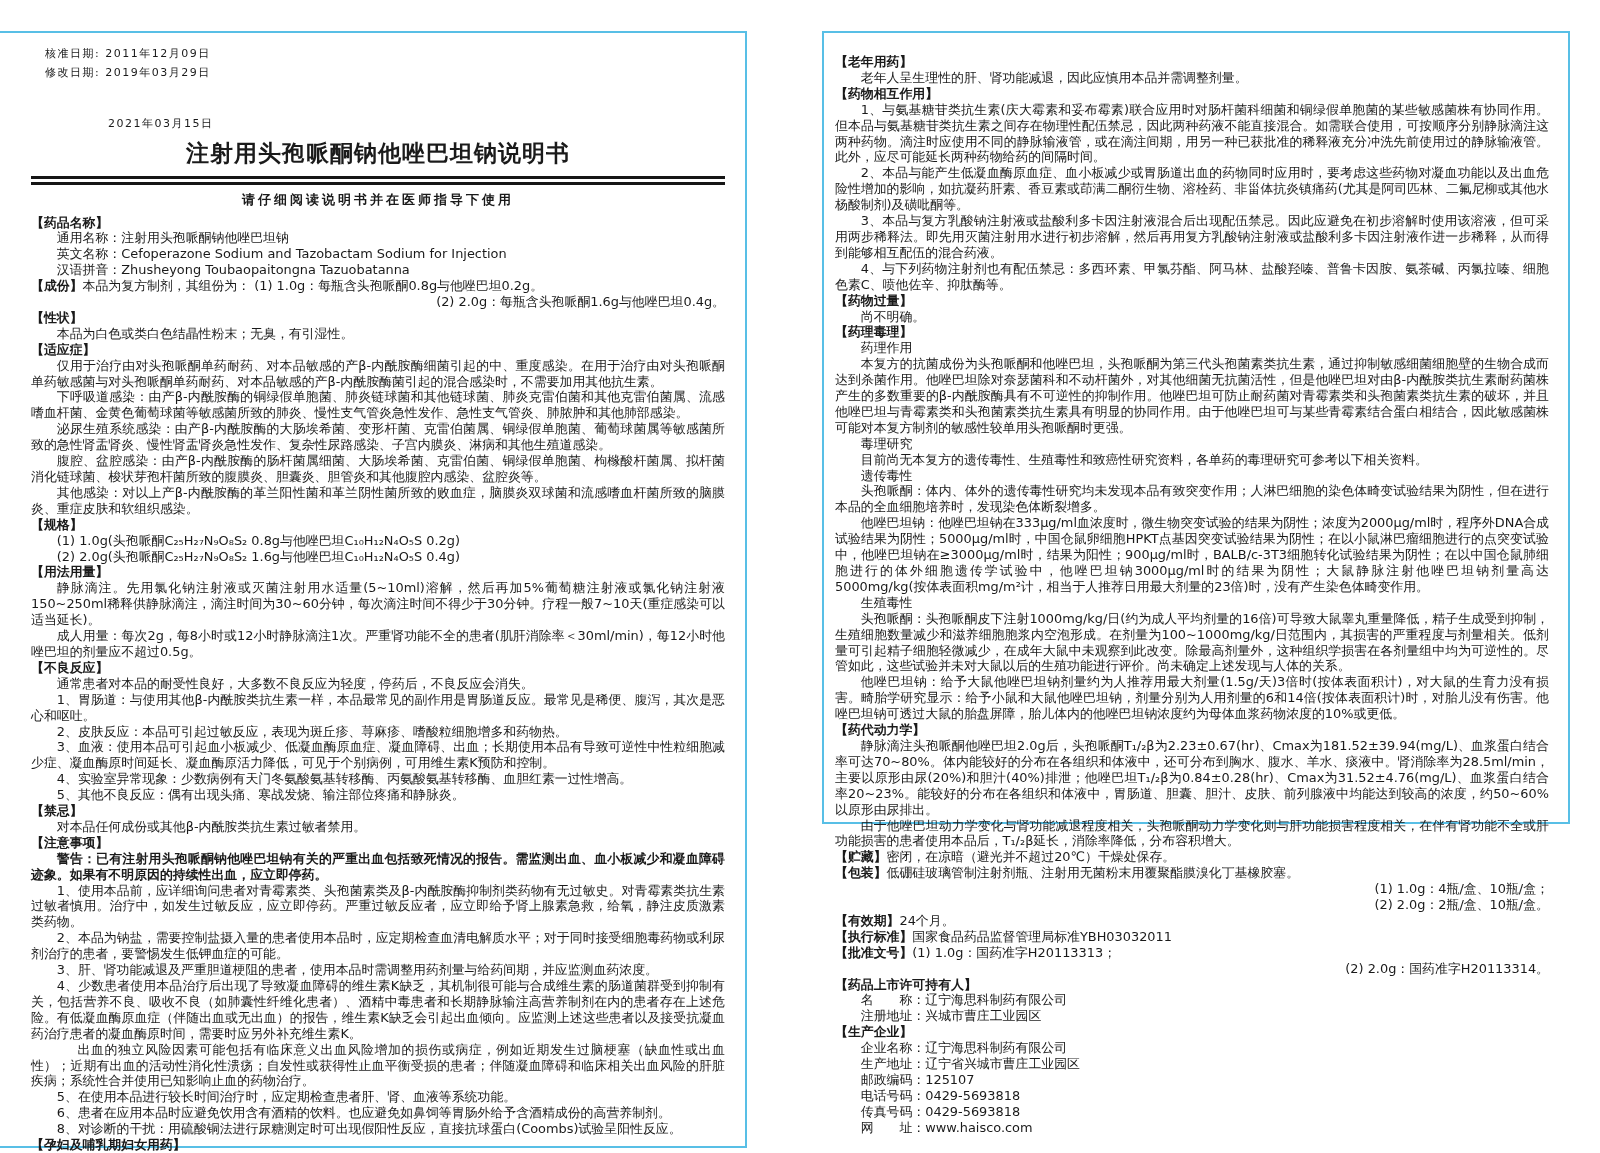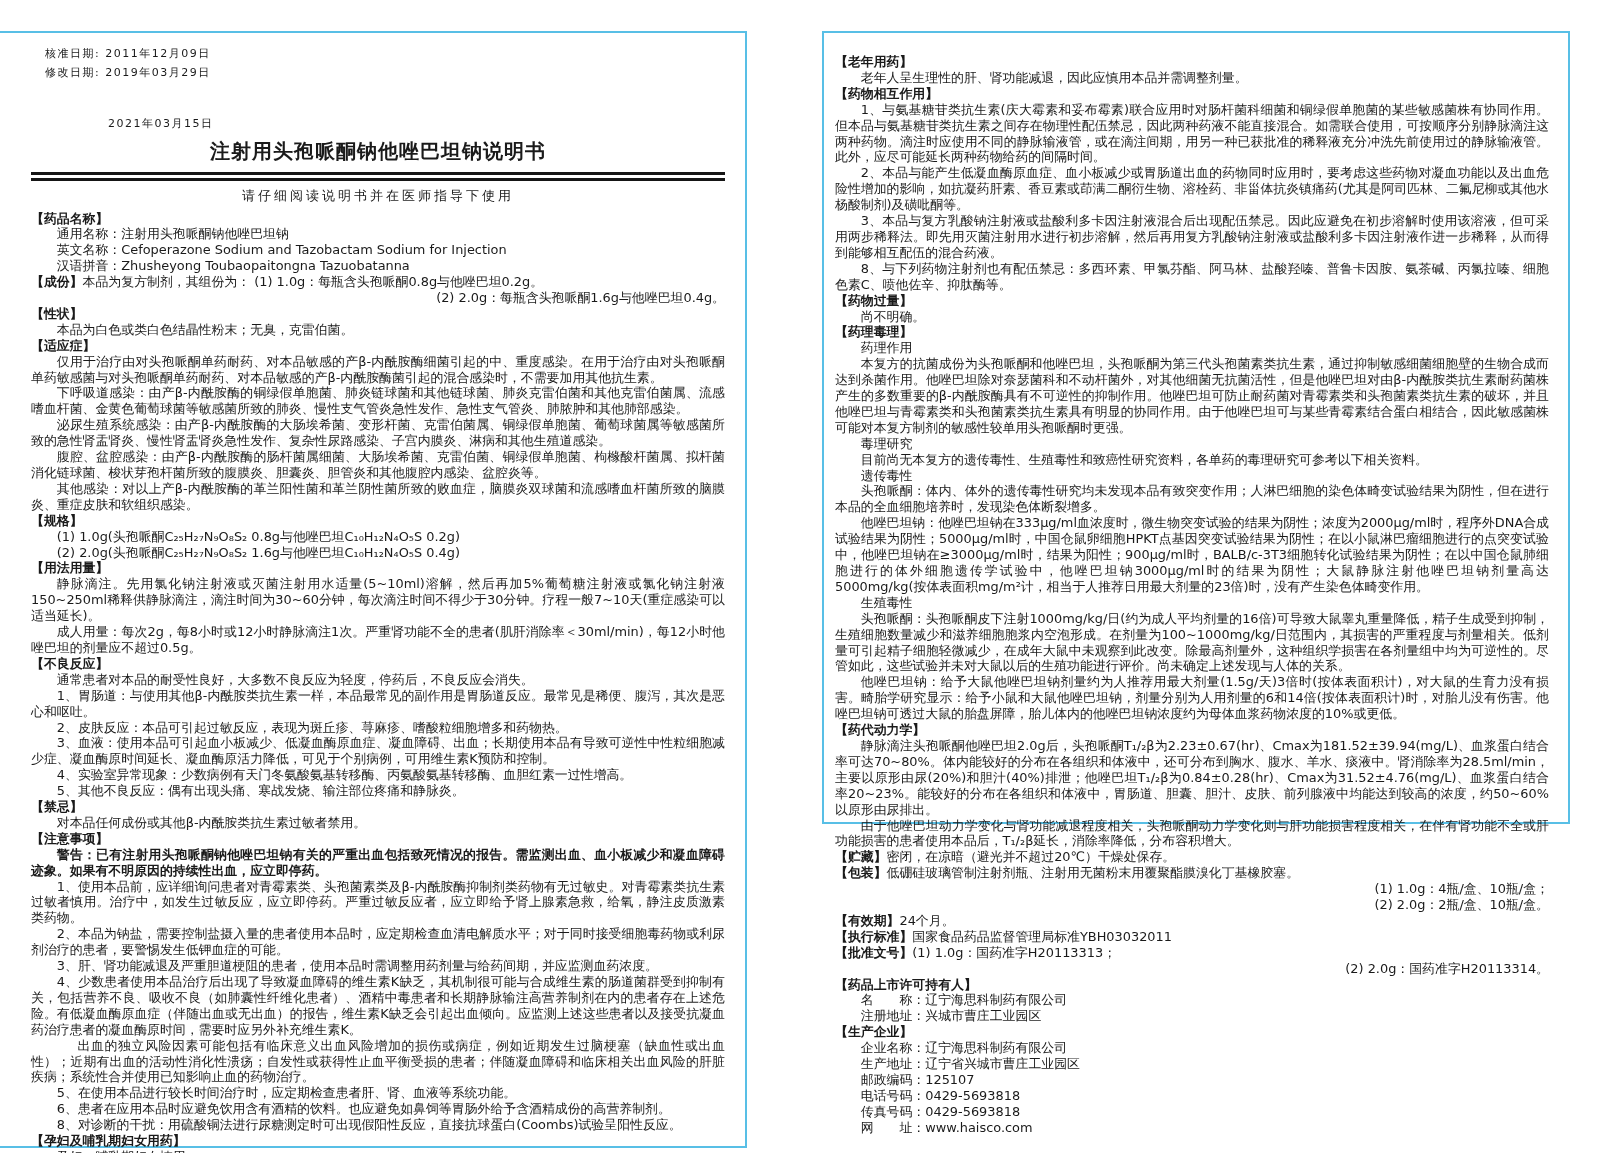--- a/index.html
+++ b/index.html
@@ -3,23 +3,23 @@
 <meta charset="utf-8">
 <style>
   html,body{margin:0;padding:0;background:#ffffff;}
   body{width:1600px;height:1153px;position:relative;overflow:hidden;
        font-family:"DejaVu Sans","Liberation Sans",sans-serif;color:#1a1a1a;}
   .page{position:absolute;background:#fff;border:2px solid #58bfe6;box-sizing:border-box;}
   #left-page{left:-12px;top:31px;width:759px;height:1117px;padding:12px 20px 0 41px;}
   #right-page{left:822px;top:31px;width:748px;height:793px;padding:15px 19px 0 11px;}
   .dates{padding-left:14px;font-size:11px;line-height:18.5px;letter-spacing:1.5px;}
   .dates .d3{padding-left:63px;margin-top:33px;}
-  .doc-title{margin-top:4px;text-align:center;font-size:20px;font-weight:700;letter-spacing:1px;}
+  .doc-title{margin-top:4px;text-align:center;font-size:23px;font-weight:700;letter-spacing:1px;}
   .rule{margin-top:7px;height:3px;border-top:3px solid #151515;border-bottom:3px solid #151515;}
-  .doc-subtitle{margin-top:6px;text-align:center;font-size:13px;font-weight:400;letter-spacing:3px;}
+  .doc-subtitle{margin-top:6px;text-align:center;font-size:13px;font-weight:700;letter-spacing:3px;}
   .sections{margin-top:6px;}
   .ln{font-size:12.9px;line-height:15.9px;text-align:justify;}
   .ln-h{font-weight:700;text-align:left;}
   .ln-p{text-indent:2em;}
   .ln-b{font-weight:700;text-indent:2em;}
   .ln-i{text-align:right;}
   .ln-hp{text-indent:0;}
   .ln-hp .hd{font-weight:700;}
 </style>
 </head>
@@ -35,21 +35,21 @@
   <div class="rule"></div>
   <div class="doc-subtitle">请仔细阅读说明书并在医师指导下使用</div>
   <div class="sections">
       <div class="ln ln-h">【药品名称】</div>
       <div class="ln ln-p">通用名称：注射用头孢哌酮钠他唑巴坦钠</div>
       <div class="ln ln-p">英文名称：Cefoperazone Sodium and Tazobactam Sodium for Injection</div>
       <div class="ln ln-p">汉语拼音：Zhusheyong Toubaopaitongna Tazuobatanna</div>
       <div class="ln ln-hp"><span class="hd">【成份】</span>本品为复方制剂，其组份为： (1) 1.0g：每瓶含头孢哌酮0.8g与他唑巴坦0.2g。</div>
       <div class="ln ln-i" style="padding-left: 247px;">(2) 2.0g：每瓶含头孢哌酮1.6g与他唑巴坦0.4g。</div>
       <div class="ln ln-h">【性状】</div>
-      <div class="ln ln-p">本品为白色或类白色结晶性粉末；无臭，克雷伯菌。</div>
+      <div class="ln ln-p">本品为白色或类白色结晶性粉末；无臭，有引湿性。</div>
       <div class="ln ln-h">【适应症】</div>
       <div class="ln ln-p">仅用于治疗由对头孢哌酮单药耐药、对本品敏感的产β-内酰胺酶细菌引起的中、重度感染。在用于治疗由对头孢哌酮单药敏感菌与对头孢哌酮单药耐药、对本品敏感的产β-内酰胺酶菌引起的混合感染时，不需要加用其他抗生素。</div>
       <div class="ln ln-p">下呼吸道感染：由产β-内酰胺酶的铜绿假单胞菌、肺炎链球菌和其他链球菌、肺炎克雷伯菌和其他克雷伯菌属、流感嗜血杆菌、金黄色葡萄球菌等敏感菌所致的肺炎、慢性支气管炎急性发作、急性支气管炎、肺脓肿和其他肺部感染。</div>
       <div class="ln ln-p">泌尿生殖系统感染：由产β-内酰胺酶的大肠埃希菌、变形杆菌、克雷伯菌属、铜绿假单胞菌、葡萄球菌属等敏感菌所致的急性肾盂肾炎、慢性肾盂肾炎急性发作、复杂性尿路感染、子宫内膜炎、淋病和其他生殖道感染。</div>
       <div class="ln ln-p">腹腔、盆腔感染：由产β-内酰胺酶的肠杆菌属细菌、大肠埃希菌、克雷伯菌、铜绿假单胞菌、枸橼酸杆菌属、拟杆菌消化链球菌、梭状芽孢杆菌所致的腹膜炎、胆囊炎、胆管炎和其他腹腔内感染、盆腔炎等。</div>
       <div class="ln ln-p">其他感染：对以上产β-内酰胺酶的革兰阳性菌和革兰阴性菌所致的败血症，脑膜炎双球菌和流感嗜血杆菌所致的脑膜炎、重症皮肤和软组织感染。</div>
       <div class="ln ln-h">【规格】</div>
       <div class="ln ln-p">(1) 1.0g(头孢哌酮C₂₅H₂₇N₉O₈S₂ 0.8g与他唑巴坦C₁₀H₁₂N₄O₅S 0.2g)</div>
       <div class="ln ln-p">(2) 2.0g(头孢哌酮C₂₅H₂₇N₉O₈S₂ 1.6g与他唑巴坦C₁₀H₁₂N₄O₅S 0.4g)</div>
       <div class="ln ln-h">【用法用量】</div>
@@ -80,21 +80,21 @@
 </div>
 
 <div class="page" id="right-page">
   <div class="sections">
       <div class="ln ln-h">【老年用药】</div>
       <div class="ln ln-p">老年人呈生理性的肝、肾功能减退，因此应慎用本品并需调整剂量。</div>
       <div class="ln ln-h">【药物相互作用】</div>
       <div class="ln ln-p">1、与氨基糖苷类抗生素(庆大霉素和妥布霉素)联合应用时对肠杆菌科细菌和铜绿假单胞菌的某些敏感菌株有协同作用。但本品与氨基糖苷类抗生素之间存在物理性配伍禁忌，因此两种药液不能直接混合。如需联合使用，可按顺序分别静脉滴注这两种药物。滴注时应使用不同的静脉输液管，或在滴注间期，用另一种已获批准的稀释液充分冲洗先前使用过的静脉输液管。此外，应尽可能延长两种药物给药的间隔时间。</div>
       <div class="ln ln-p">2、本品与能产生低凝血酶原血症、血小板减少或胃肠道出血的药物同时应用时，要考虑这些药物对凝血功能以及出血危险性增加的影响，如抗凝药肝素、香豆素或茚满二酮衍生物、溶栓药、非甾体抗炎镇痛药(尤其是阿司匹林、二氟尼柳或其他水杨酸制剂)及磺吡酮等。</div>
       <div class="ln ln-p">3、本品与复方乳酸钠注射液或盐酸利多卡因注射液混合后出现配伍禁忌。因此应避免在初步溶解时使用该溶液，但可采用两步稀释法。即先用灭菌注射用水进行初步溶解，然后再用复方乳酸钠注射液或盐酸利多卡因注射液作进一步稀释，从而得到能够相互配伍的混合药液。</div>
-      <div class="ln ln-p">8、与下列药物注射剂也有配伍禁忌：多西环素、甲氯芬酯、阿马林、盐酸羟嗪、普鲁卡因胺、氨茶碱、丙氯拉嗪、细胞色素C、喷他佐辛、抑肽酶等。</div>
+      <div class="ln ln-p">4、与下列药物注射剂也有配伍禁忌：多西环素、甲氯芬酯、阿马林、盐酸羟嗪、普鲁卡因胺、氨茶碱、丙氯拉嗪、细胞色素C、喷他佐辛、抑肽酶等。</div>
       <div class="ln ln-h">【药物过量】</div>
       <div class="ln ln-p">尚不明确。</div>
       <div class="ln ln-h">【药理毒理】</div>
       <div class="ln ln-p">药理作用</div>
       <div class="ln ln-p">本复方的抗菌成份为头孢哌酮和他唑巴坦，头孢哌酮为第三代头孢菌素类抗生素，通过抑制敏感细菌细胞壁的生物合成而达到杀菌作用。他唑巴坦除对奈瑟菌科和不动杆菌外，对其他细菌无抗菌活性，但是他唑巴坦对由β-内酰胺类抗生素耐药菌株产生的多数重要的β-内酰胺酶具有不可逆性的抑制作用。他唑巴坦可防止耐药菌对青霉素类和头孢菌素类抗生素的破坏，并且他唑巴坦与青霉素类和头孢菌素类抗生素具有明显的协同作用。由于他唑巴坦可与某些青霉素结合蛋白相结合，因此敏感菌株可能对本复方制剂的敏感性较单用头孢哌酮时更强。</div>
       <div class="ln ln-p">毒理研究</div>
       <div class="ln ln-p">目前尚无本复方的遗传毒性、生殖毒性和致癌性研究资料，各单药的毒理研究可参考以下相关资料。</div>
       <div class="ln ln-p">遗传毒性</div>
       <div class="ln ln-p">头孢哌酮：体内、体外的遗传毒性研究均未发现本品有致突变作用；人淋巴细胞的染色体畸变试验结果为阴性，但在进行本品的全血细胞培养时，发现染色体断裂增多。</div>
       <div class="ln ln-p">他唑巴坦钠：他唑巴坦钠在333μg/ml血浓度时，微生物突变试验的结果为阴性；浓度为2000μg/ml时，程序外DNA合成试验结果为阴性；5000μg/ml时，中国仓鼠卵细胞HPKT点基因突变试验结果为阴性；在以小鼠淋巴瘤细胞进行的点突变试验中，他唑巴坦钠在≥3000μg/ml时，结果为阳性；900μg/ml时，BALB/c-3T3细胞转化试验结果为阴性；在以中国仓鼠肺细胞进行的体外细胞遗传学试验中，他唑巴坦钠3000μg/ml时的结果为阴性；大鼠静脉注射他唑巴坦钠剂量高达5000mg/kg(按体表面积mg/m²计，相当于人推荐日用最大剂量的23倍)时，没有产生染色体畸变作用。</div>

